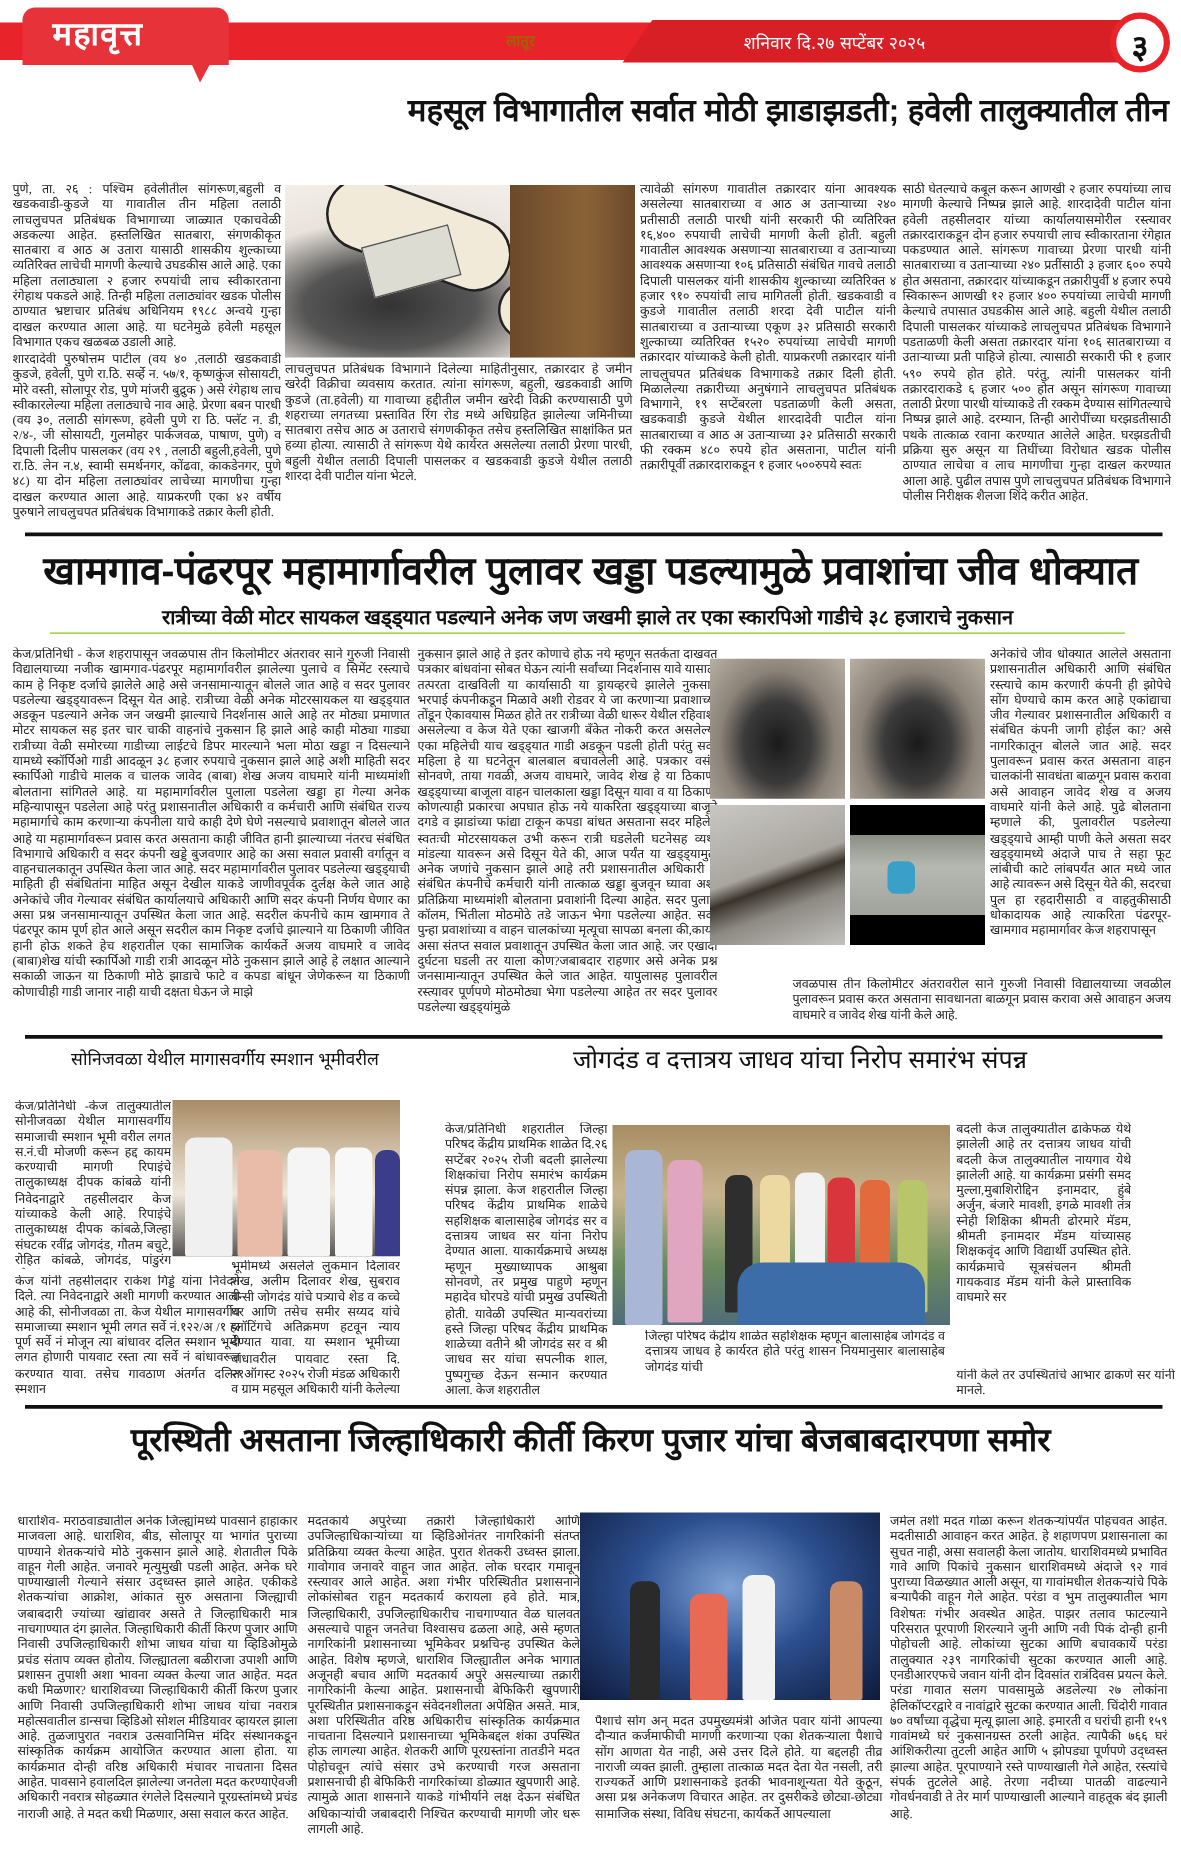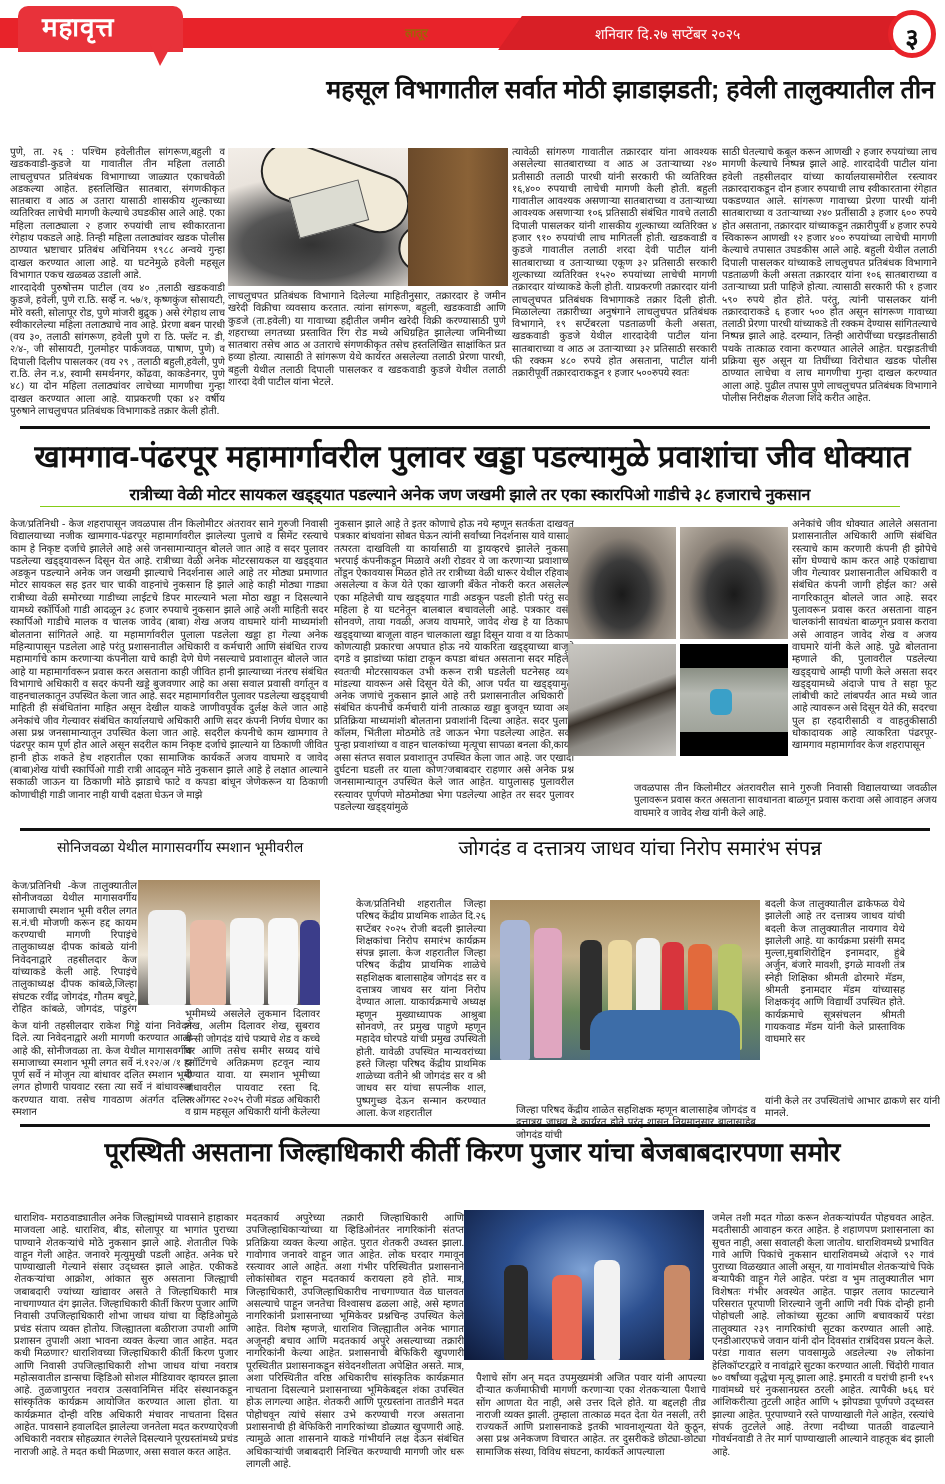--- a/index.html
+++ b/index.html
@@ -97,21 +97,21 @@
   <div class="fig" style="left:10px;top:20px;width:30px;height:140px;background:#a9b6d6;"></div>
   <div class="fig" style="left:44px;top:28px;width:28px;height:130px;background:#e0a6c0;"></div>
   <div class="fig" style="left:90px;top:40px;width:22px;height:110px;background:#2e2e2e;"></div>
   <div class="fig" style="left:118px;top:40px;width:24px;height:110px;background:#ecd9a1;"></div>
   <div class="fig" style="left:146px;top:38px;width:24px;height:112px;background:#f2f2f2;"></div>
   <div class="fig" style="left:172px;top:42px;width:22px;height:108px;background:#d8353d;"></div>
   <div class="fig" style="left:198px;top:44px;width:24px;height:106px;background:#e26a3c;"></div>
   <div class="fig" style="left:228px;top:44px;width:24px;height:106px;background:#b9c56a;"></div>
   <div class="abs" style="left:100px;top:110px;width:150px;height:50px;background:#3d6da8;border-radius:20px 20px 0 0;"></div>
 </div>
-<div class="abs body-text" style="left:516px;top:1064px;width:240px;height:40px;margin-top:40px;">जिल्हा परिषद केंद्रीय शाळेत सहशिक्षक म्हणून बालासाहेब जोगदंड व दत्तात्रय जाधव हे कार्यरत होते परंतु शासन नियमानुसार बालासाहेब जोगदंड यांची</div>
+<div class="abs body-text" style="left:516px;top:1064px;width:240px;height:40px;">जिल्हा परिषद केंद्रीय शाळेत सहशिक्षक म्हणून बालासाहेब जोगदंड व दत्तात्रय जाधव हे कार्यरत होते परंतु शासन नियमानुसार बालासाहेब जोगदंड यांची</div>
 <div class="abs body-text" style="left:765px;top:898px;width:140px;height:190px;">बदली केज तालुक्यातील ढाकेफळ येथे झालेली आहे तर दत्तात्रय जाधव यांची बदली केज तालुक्यातील नायगाव येथे झालेली आहे. या कार्यक्रमा प्रसंगी समद मुल्ला,मुबाशिरोद्दिन इनामदार, हुंबे अर्जुन, बंजारे मावशी, इगळे मावशी तंत्र स्नेही शिक्षिका श्रीमती ढोरमारे मॅडम, श्रीमती इनामदार मॅडम यांच्यासह शिक्षकवृंद आणि विद्यार्थी उपस्थित होते. कार्यक्रमाचे सूत्रसंचलन श्रीमती गायकवाड मॅडम यांनी केले प्रास्ताविक वाघमारे सर</div>
 <div class="abs body-text" style="left:765px;top:1095px;width:175px;height:25px;">यांनी केले तर उपस्थितांचे आभार ढाकणे सर यांनी मानले.</div>
 <div class="abs rule" style="left:20px;top:1124px;width:910px;"></div>
 
 <div class="abs h1" style="left:10px;top:1134px;width:925px;font-size:26px;line-height:36px;">
   <div>पूरस्थिती असताना जिल्हाधिकारी कीर्ती किरण पुजार यांचा बेजबाबदारपणा समोर</div>
 </div>
 <div class="abs body-text" style="left:14px;top:1212px;width:224px;height:262px;">धाराशिव- मराठवाड्यातील अनेक जिल्ह्यांमध्ये पावसाने हाहाकार माजवला आहे. धाराशिव, बीड, सोलापूर या भागांत पुराच्या पाण्याने शेतकऱ्यांचे मोठे नुकसान झाले आहे. शेतातील पिके वाहून गेली आहेत. जनावरे मृत्युमुखी पडली आहेत. अनेक घरे पाण्याखाली गेल्याने संसार उद्ध्वस्त झाले आहेत. एकीकडे शेतकऱ्यांचा आक्रोश, आंकात सुरु असताना जिल्ह्याची जबाबदारी ज्यांच्या खांद्यावर असते ते जिल्हाधिकारी मात्र नाचगाण्यात दंग झालेत. जिल्हाधिकारी कीर्ती किरण पुजार आणि निवासी उपजिल्हाधिकारी शोभा जाधव यांचा या व्हिडिओमुळे प्रचंड संताप व्यक्त होतोय. जिल्ह्यातला बळीराजा उपाशी आणि प्रशासन तुपाशी अशा भावना व्यक्त केल्या जात आहेत. मदत कधी मिळणार? धाराशिवच्या जिल्हाधिकारी कीर्ती किरण पुजार आणि निवासी उपजिल्हाधिकारी शोभा जाधव यांचा नवरात्र महोत्सवातील डान्सचा व्हिडिओ सोशल मीडियावर व्हायरल झाला आहे. तुळजापुरात नवरात्र उत्सवानिमित्त मंदिर संस्थानकडून सांस्कृतिक कार्यक्रम आयोजित करण्यात आला होता. या कार्यक्रमात दोन्ही वरिष्ठ अधिकारी मंचावर नाचताना दिसत आहेत. पावसाने हवालदिल झालेल्या जनतेला मदत करण्याऐवजी अधिकारी नवरात्र सोहळ्यात रंगलेले दिसल्याने पूरग्रस्तांमध्ये प्रचंड नाराजी आहे. ते मदत कधी मिळणार, असा सवाल करत आहेत.</div>
 <div class="abs body-text" style="left:246px;top:1212px;width:218px;height:262px;">मदतकार्य अपुरेच्या तक्रारी जिल्हाधिकारी आणि उपजिल्हाधिकाऱ्यांच्या या व्हिडिओनंतर नागरिकांनी संतप्त प्रतिक्रिया व्यक्त केल्या आहेत. पुरात शेतकरी उध्वस्त झाला. गावोगाव जनावरे वाहून जात आहेत. लोक घरदार गमावून रस्त्यावर आले आहेत. अशा गंभीर परिस्थितीत प्रशासनाने लोकांसोबत राहून मदतकार्य करायला हवे होते. मात्र, जिल्हाधिकारी, उपजिल्हाधिकारीच नाचगाण्यात वेळ घालवत असल्याचे पाहून जनतेचा विश्वासच ढळला आहे, असे म्हणत नागरिकांनी प्रशासनाच्या भूमिकेवर प्रश्नचिन्ह उपस्थित केले आहेत. विशेष म्हणजे, धाराशिव जिल्ह्यातील अनेक भागात अजूनही बचाव आणि मदतकार्य अपुरे असल्याच्या तक्रारी नागरिकांनी केल्या आहेत. प्रशासनाची बेफिकिरी खुपणारी पूरस्थितीत प्रशासनाकडून संवेदनशीलता अपेक्षित असते. मात्र, अशा परिस्थितीत वरिष्ठ अधिकारीच सांस्कृतिक कार्यक्रमात नाचताना दिसल्याने प्रशासनाच्या भूमिकेबद्दल शंका उपस्थित होऊ लागल्या आहेत. शेतकरी आणि पूरग्रस्तांना तातडीने मदत पोहोचवून त्यांचे संसार उभे करण्याची गरज असताना प्रशासनाची ही बेफिकिरी नागरिकांच्या डोळ्यात खुपणारी आहे. त्यामुळे आता शासनाने याकडे गांभीर्याने लक्ष देऊन संबंधित अधिकाऱ्यांची जबाबदारी निश्चित करण्याची मागणी जोर धरू लागली आहे.</div>
 <div class="abs photo p-stage" style="left:464px;top:1210px;width:240px;height:150px;">

